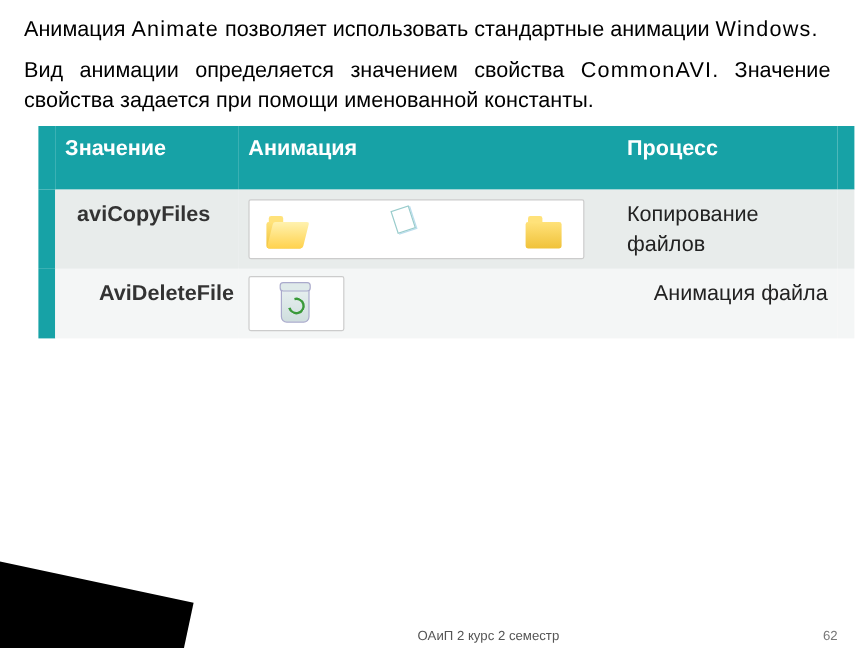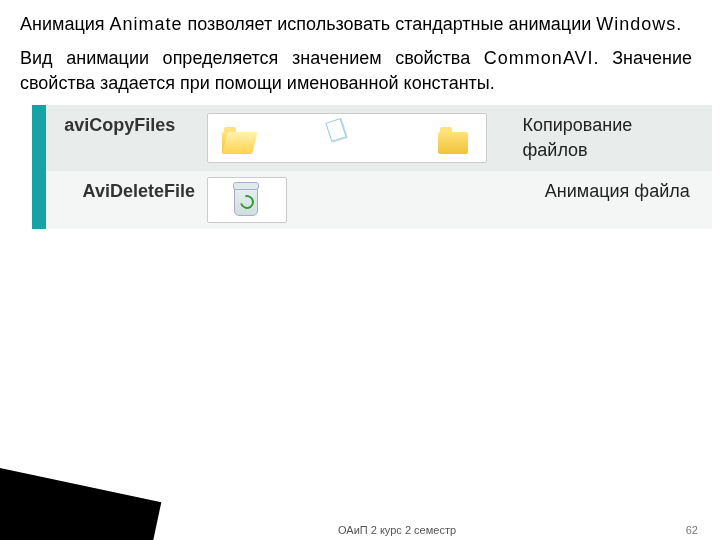--- a/index.html
+++ b/index.html
@@ -98,41 +98,48 @@
     border-left-color:transparent;
     transform: rotate(30deg);
   }
   .corner {
     position:absolute; left:-50px; bottom:-70px;
     width:200px; height:130px;
     background:#000;
     transform: rotate(12deg);
   }
   .footer {
-    position:absolute; bottom:4px; left:338px;
+    position:absolute; bottom:4px; left:348px;
     font-size:11px; color:#555;
   }
   .pageno {
     position:absolute; bottom:4px; right:22px;
     font-size:11px; color:#777;
   }
 </style>
 </head>
 <body>
 
 <div class="content">
   <p class="para">
     <span>Анимация </span><span class="token-wide">Animate</span><span> позволяет использовать стандартные анимации </span><span class="token-wide">Windows</span><span>.</span>
   </p>
   <p class="para">
     <span>Вид анимации определяется значением свойства </span><span class="token-wide">CommonAVI</span><span>. Значение свойства задается при помощи именованной константы.</span>
   </p>
 
   <table class="table-wrap">
     <tbody>
+        <tr>
+      <td class="teal stub"></td>
+      <td class="teal hdr-cell">Значение</td>
+      <td class="teal hdr-cell">Анимация</td>
+      <td class="teal hdr-cell">Процесс</td>
+      <td class="teal tail"></td>
+    </tr>
 
     <tr>
       <td class="teal stub"></td>
       <td class="lt c-val">aviCopyFiles</td>
       <td class="lt c-anim">
         <div class="anim-box">
           <div class="folder open" style="left:14px; bottom:8px;"></div>
           <div class="paper" style="left:120px; top:6px;"></div>
           <div class="folder" style="right:18px; bottom:8px;"></div>
         </div>

